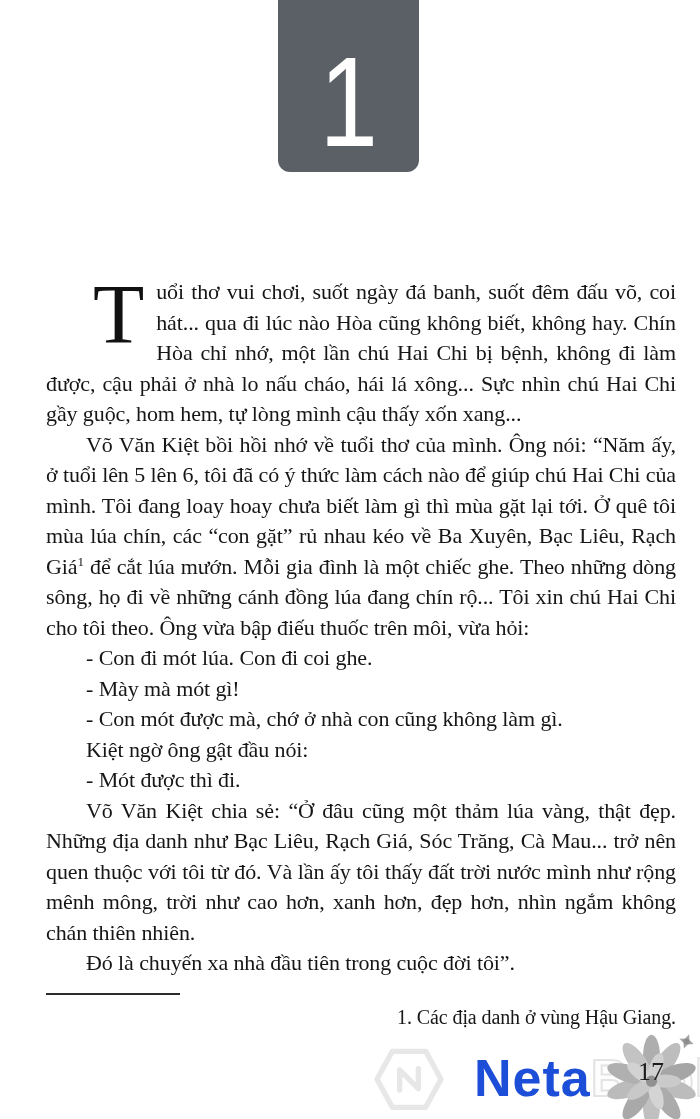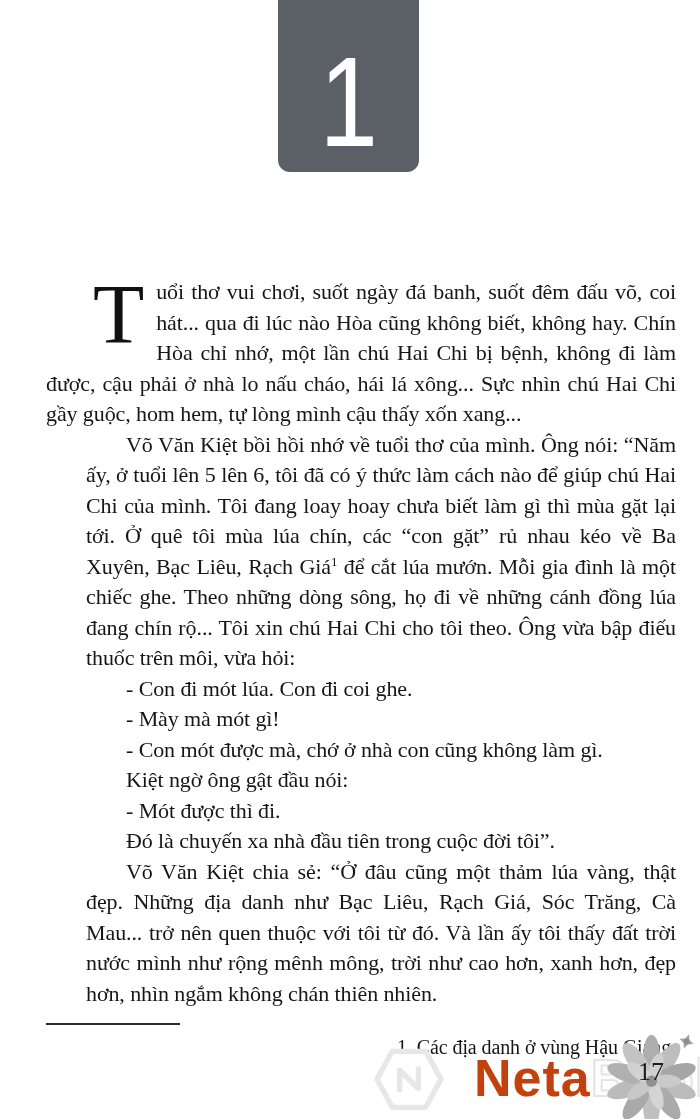--- a/index.html
+++ b/index.html
@@ -29,21 +29,21 @@
   }
 
   
   .text-block {
     position:absolute; top:277px; left:46px; width:630px;
     font-size:22px; line-height:30.5px;
     text-align:justify;
     letter-spacing:-0.1px;
   }
   .para { margin:0; }
-  .para.indent { text-indent:40px;margin-left:40px; }
+  .para.indent { text-indent:40px; }
   .dropcap {
     float:left;
     font-size:84px; line-height:0.78;
     margin:5px 12px 0 47px;
     color:#111;
   }
   sup.fnref { font-size:13px; line-height:0; }
 
   
   .footnote { margin-top:14px; }
@@ -58,21 +58,21 @@
     position:absolute; left:358px; top:1046px;
     display:flex; align-items:center; gap:14px;
     pointer-events:none;
   }
   .logo { width:102px; height:64px; }
   .brand {
     font-family:"Liberation Sans", sans-serif;
     font-weight:bold; font-size:52px; letter-spacing:1px;
     white-space:nowrap;
   }
-  .brand .neta { color:#c2410c;text-align:center; }
+  .brand .neta { color:#1d4ed8;text-align:center; }
   .brand .book { color:#fdfdfd; -webkit-text-stroke:2px #e4e4e4; }
 
   .flower { position:absolute; left:603px; top:1032px; width:97px; height:87px; }
   .pageno {
     position:absolute; left:638px; top:1057px;
     font-size:26px; color:#1d1d1d; z-index:5;
   }
 </style>
 </head>
 <body>
@@ -85,22 +85,22 @@
 
   <div class="text-block" style="color: rgb(22, 22, 22);">
     <div id="paragraphs">
         <p class="para first"><span class="dropcap">T</span>uổi thơ vui chơi, suốt ngày đá banh, suốt đêm đấu võ, coi hát... qua đi lúc nào Hòa cũng không biết, không hay. Chín Hòa chỉ nhớ, một lần chú Hai Chi bị bệnh, không đi làm được, cậu phải ở nhà lo nấu cháo, hái lá xông... Sực nhìn chú Hai Chi gầy guộc, hom hem, tự lòng mình cậu thấy xốn xang...</p>
         <p class="para indent">Võ Văn Kiệt bồi hồi nhớ về tuổi thơ của mình. Ông nói: “Năm ấy, ở tuổi lên 5 lên 6, tôi đã có ý thức làm cách nào để giúp chú Hai Chi của mình. Tôi đang loay hoay chưa biết làm gì thì mùa gặt lại tới. Ở quê tôi mùa lúa chín, các “con gặt” rủ nhau kéo về Ba Xuyên, Bạc Liêu, Rạch Giá<sup class="fnref">1</sup> để cắt lúa mướn. Mỗi gia đình là một chiếc ghe. Theo những dòng sông, họ đi về những cánh đồng lúa đang chín rộ... Tôi xin chú Hai Chi cho tôi theo. Ông vừa bập điếu thuốc trên môi, vừa hỏi:</p>
         <p class="para indent">- Con đi mót lúa. Con đi coi ghe.</p>
         <p class="para indent">- Mày mà mót gì!</p>
         <p class="para indent">- Con mót được mà, chớ ở nhà con cũng không làm gì.</p>
         <p class="para indent">Kiệt ngờ ông gật đầu nói:</p>
         <p class="para indent">- Mót được thì đi.</p>
+        <p class="para indent">Võ Văn Kiệt chia sẻ: “Ở đâu cũng một thảm lúa vàng, thật đẹp. Những địa danh như Bạc Liêu, Rạch Giá, Sóc Trăng, Cà Mau... trở nên quen thuộc với tôi từ đó. Và lần ấy tôi thấy đất trời nước mình như rộng mênh mông, trời như cao hơn, xanh hơn, đẹp hơn, nhìn ngắm không chán thiên nhiên.</p>
         <p class="para indent">Đó là chuyến xa nhà đầu tiên trong cuộc đời tôi”.</p>
-        <p class="para indent">Võ Văn Kiệt chia sẻ: “Ở đâu cũng một thảm lúa vàng, thật đẹp. Những địa danh như Bạc Liêu, Rạch Giá, Sóc Trăng, Cà Mau... trở nên quen thuộc với tôi từ đó. Và lần ấy tôi thấy đất trời nước mình như rộng mênh mông, trời như cao hơn, xanh hơn, đẹp hơn, nhìn ngắm không chán thiên nhiên.</p>
       </div>
 
     <div class="footnote">
       <div class="footnote-rule"></div>
       <p class="footnote-text">1. Các địa danh ở vùng Hậu Giang.</p>
     </div>
   </div>
 
   <div class="footer-mark">
     <svg class="logo" viewBox="0 0 104 96" fill="none">

